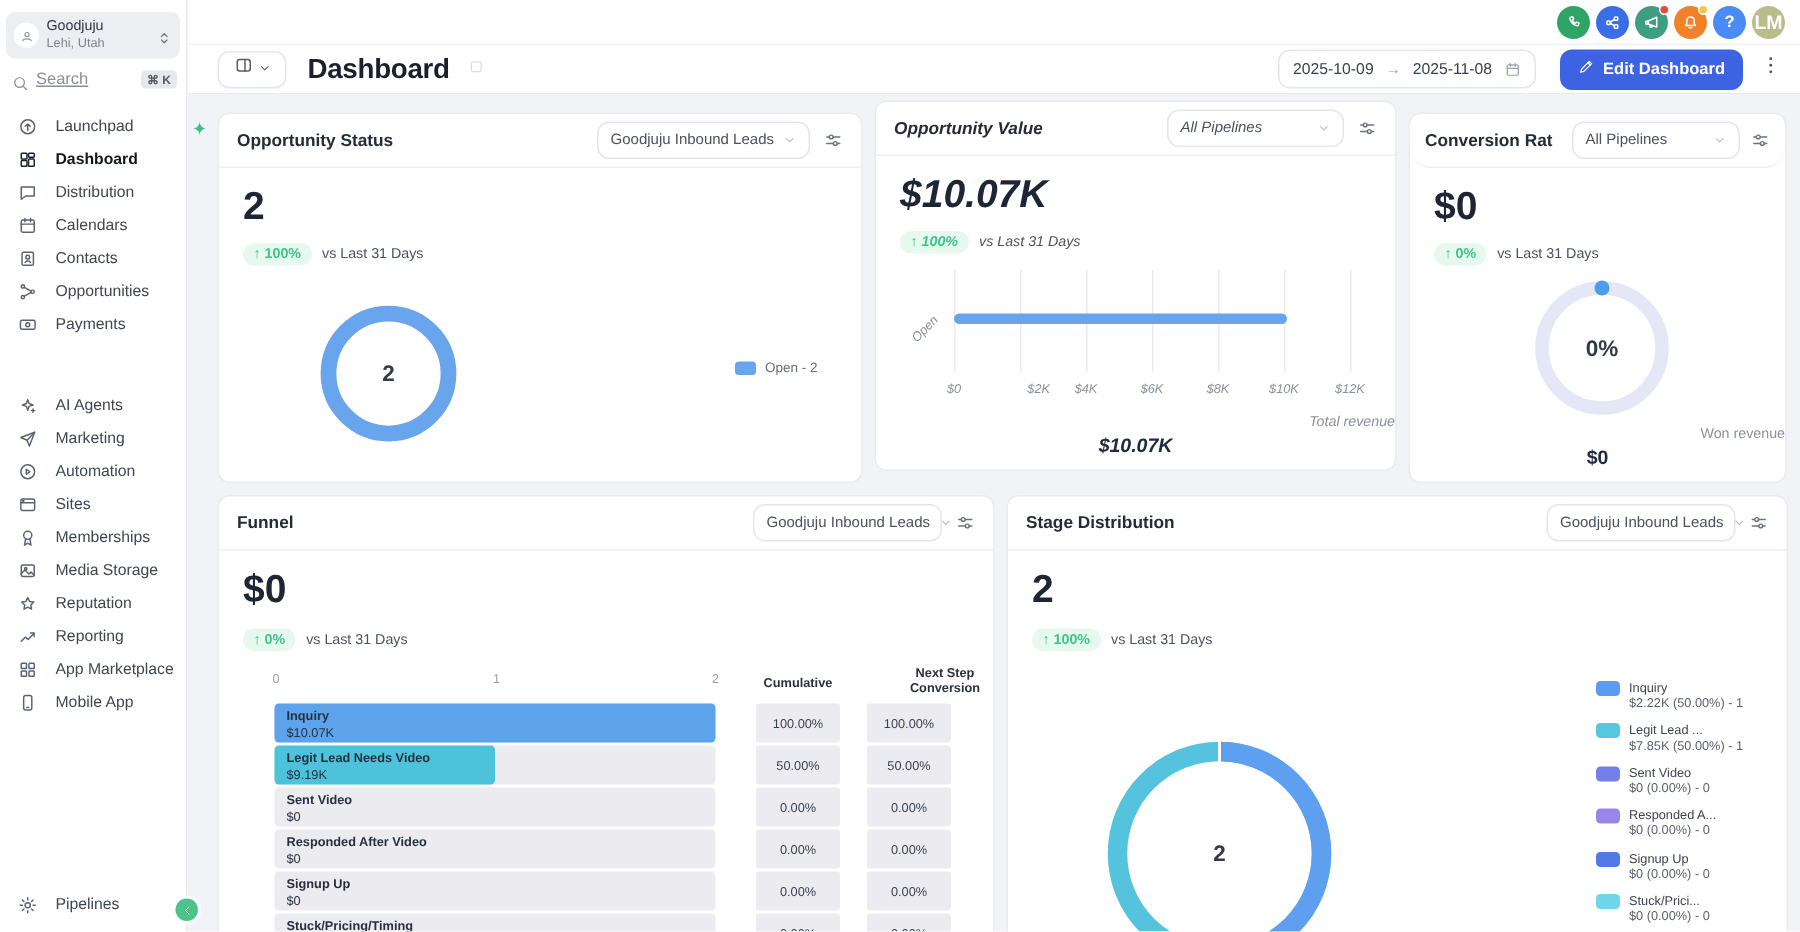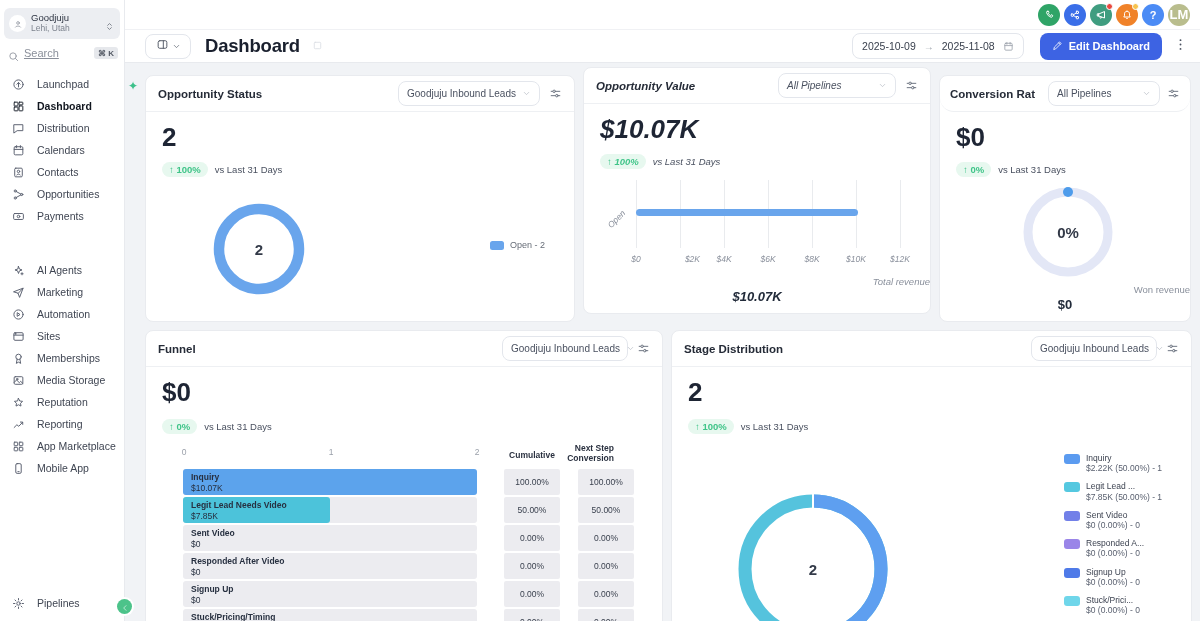--- a/index.html
+++ b/index.html
@@ -577,34 +577,34 @@
       <div class="delta-row" style="top:88px;">
         <span class="delta-badge">↑ 0%</span>
         <span class="vs-label">vs Last 31 Days</span>
       </div>
       <div id="funnel-axis">
           <span class="fn-axis-lbl" style="left: 38px;">0</span>
           <span class="fn-axis-lbl" style="left: 185px;">1</span>
           <span class="fn-axis-lbl" style="left: 331px;">2</span>
         </div>
       <div class="fn-colhead" style="left:358px;top:120px;width:56px;">Cumulative</div>
-      <div class="fn-colhead" style="left:412px;top:113px;width:56px;text-align:right;">Next Step Conversion</div>
+      <div class="fn-colhead" style="left:456px;top:113px;width:56px;">Next Step Conversion</div>
       <div class="fn-rows" id="funnel-rows">
           <div class="f-row">
             <div class="f-bar" style="width:100%;background:#5ca3ec;"></div>
             <div class="f-lbl">
               <div class="f-name">Inquiry</div>
               <div class="f-val">$10.07K</div>
             </div>
           </div>
           <div class="f-row">
             <div class="f-bar" style="width:50%;background:#4cc3da;"></div>
             <div class="f-lbl">
               <div class="f-name">Legit Lead Needs Video</div>
-              <div class="f-val">$7.85K</div>
+              <div class="f-val">$9.19K</div>
             </div>
           </div>
           <div class="f-row">
             <div class="f-lbl">
               <div class="f-name">Sent Video</div>
               <div class="f-val">$0</div>
             </div>
           </div>
           <div class="f-row">
             <div class="f-lbl">

